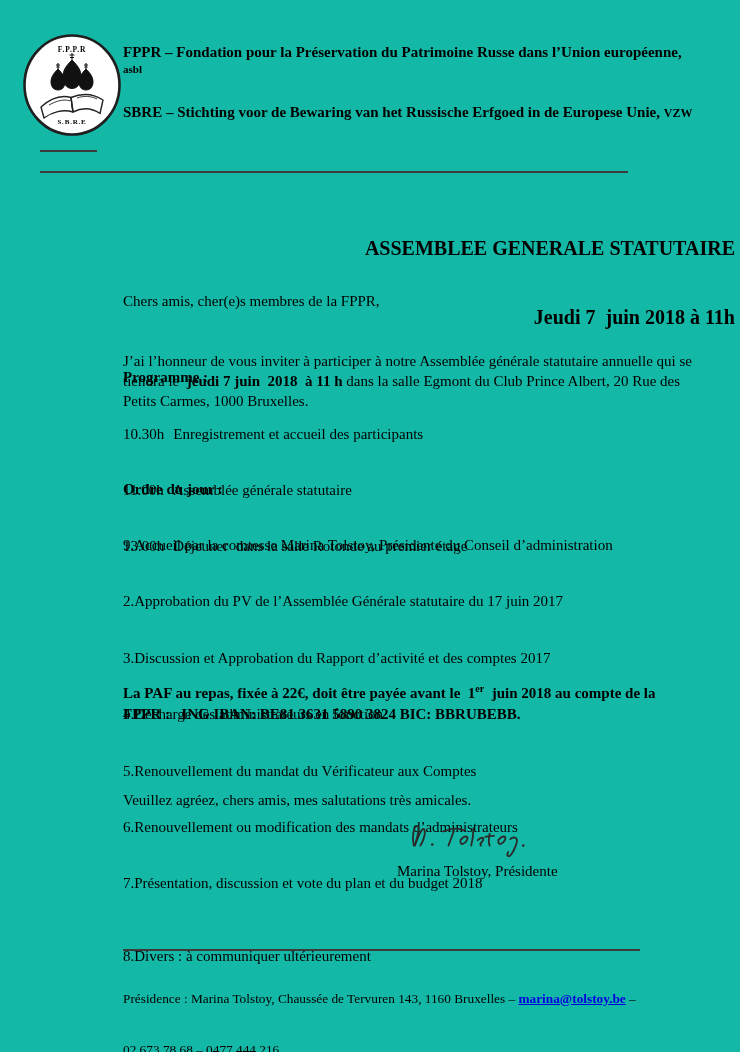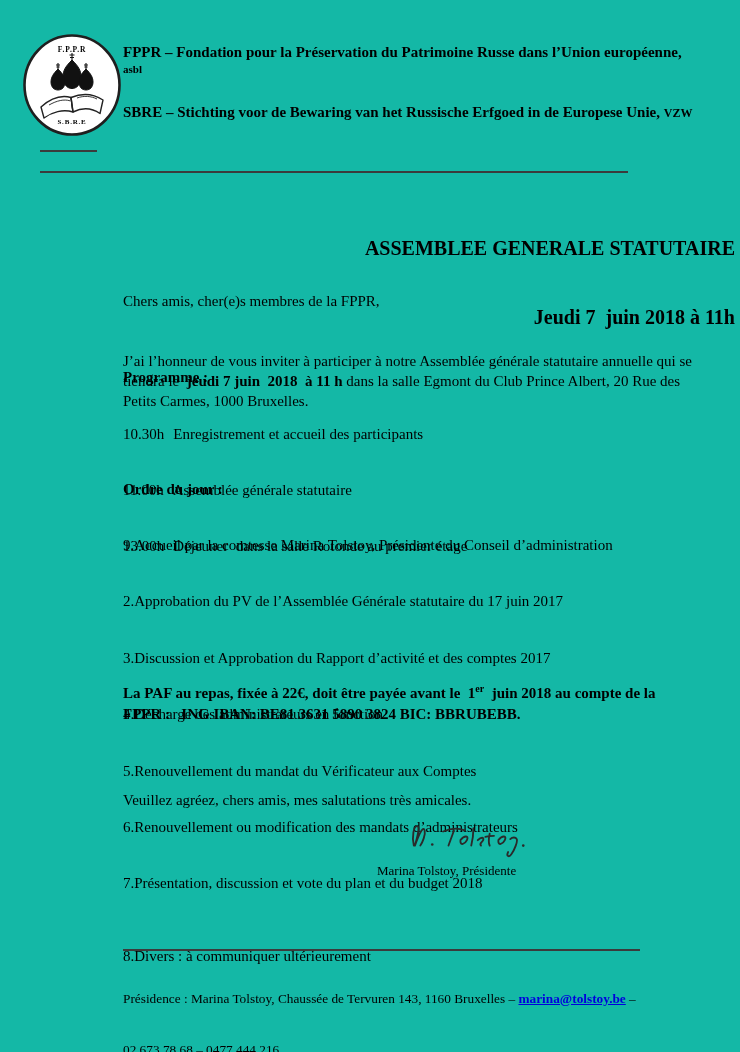--- a/index.html
+++ b/index.html
@@ -27,21 +27,21 @@
   .sec-head { font-weight:bold; }
   .it-label { margin-left:9px; }
   .agenda { position:absolute; left:123px; top:442px; width:604px; line-height:18.8px;font-family:Liberation Serif, serif; }
   .agenda-divers { margin-top:16px; }
   .payment { position:absolute; left:123px; top:678px; width:604px; font-weight:bold; line-height:21px; }
   .payment sup { font-size:10px;text-align:center; }
   .attention { position:absolute; left:123px; top:752px; width:612px; line-height:19.5px; }
   .b { font-weight:bold; }
   
   .sig-script { position:absolute; left:403px; top:816px; width:130px; height:44px; }
-  .sig-name { position:absolute; left:377px; top:863px; font-size:13px; }
+  .sig-name { position:absolute; left:397px; top:863px; font-size:15px; }
   
   .footer { position:absolute; left:123px; top:915px; width:610px; font-size:13.3px; line-height:17px; white-space:pre-wrap; }
   .footer-rule { width:517px; height:1.5px; background:#3b3b3b; margin-bottom:5px; }
   a.mail { color:#0000dd; text-decoration:underline; cursor:pointer;font-weight:bold; }
   .logo-label { font-family:"Liberation Serif", serif; font-weight:bold; letter-spacing:0.8px; }
 </style>
 </head>
 <body>
 
 <div class="page">

